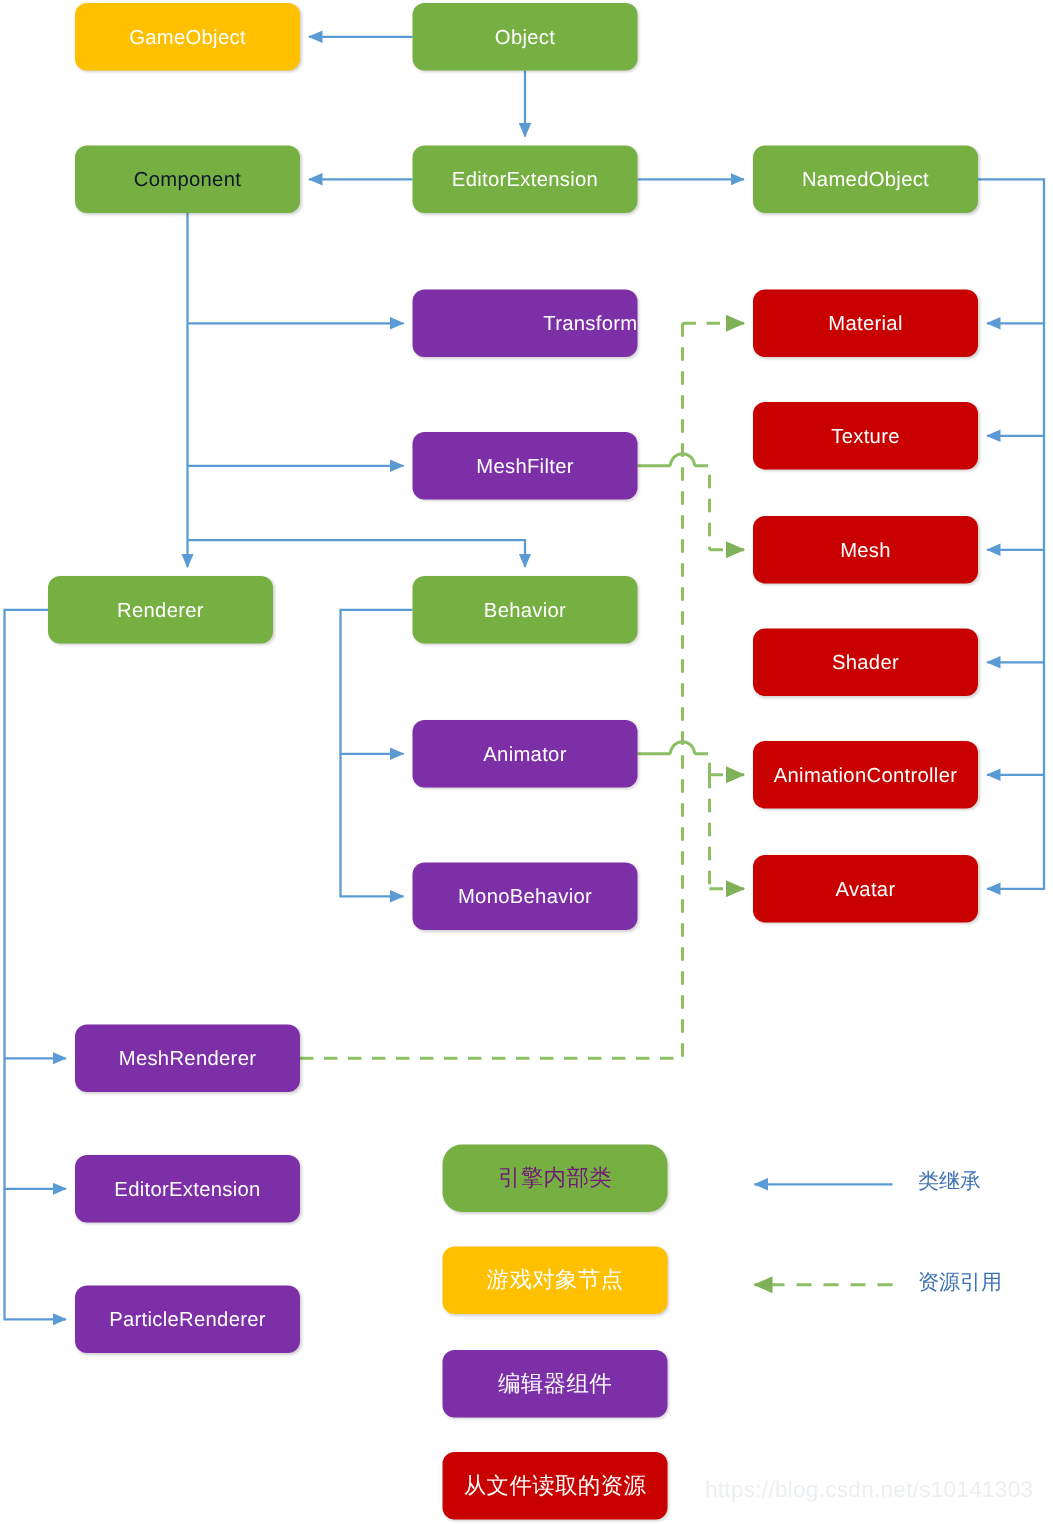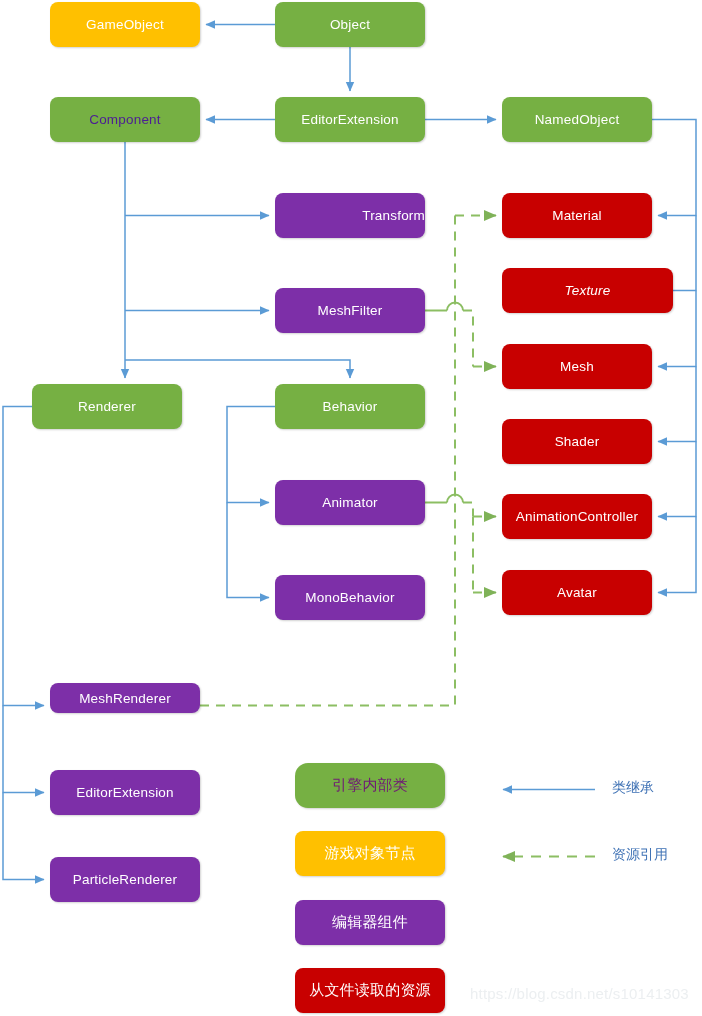--- a/index.html
+++ b/index.html
@@ -113,36 +113,36 @@
     </g>
   </svg>
 
   <div id="node-layer">
       <div class="node" style="left: 50px; top: 2px; width: 150px; height: 45px; background: rgb(255, 192, 0); color: rgb(255, 255, 255);">
         <span>GameObject</span>
       </div>
       <div class="node" style="left: 275px; top: 2px; width: 150px; height: 45px; background: rgb(118, 176, 67); color: rgb(255, 255, 255);">
         <span>Object</span>
       </div>
-      <div class="node" style="left: 50px; top: 97px; width: 150px; height: 45px; background: rgb(118, 176, 67); color: #4c1d95;">
+      <div class="node" style="left: 50px; top: 97px; width: 150px; height: 45px; background: rgb(118, 176, 67); color: #0f172a;">
         <span>Component</span>
       </div>
       <div class="node" style="left: 275px; top: 97px; width: 150px; height: 45px; background: rgb(118, 176, 67); color: rgb(255, 255, 255);">
         <span>EditorExtension</span>
       </div>
       <div class="node" style="left: 502px; top: 97px; width: 150px; height: 45px; background: rgb(118, 176, 67); color: rgb(255, 255, 255);">
         <span>NamedObject</span>
       </div>
       <div class="node" style="left: 275px; top: 193px; width: 150px; height: 45px; background: rgb(125, 47, 168); color: rgb(255, 255, 255); justify-content: flex-end;">
         <span>Transform</span>
       </div>
       <div class="node" style="left: 502px; top: 193px; width: 150px; height: 45px; background: rgb(200, 0, 0); color: rgb(255, 255, 255);">
         <span>Material</span>
       </div>
-      <div class="node" style="left: 502px; top: 268px; width: 171px; height: 45px; background: rgb(200, 0, 0); color: rgb(255, 255, 255); font-style: italic;">
+      <div class="node" style="left: 502px; top: 268px; width: 150px; height: 45px; background: rgb(200, 0, 0); color: rgb(255, 255, 255);">
         <span>Texture</span>
       </div>
       <div class="node" style="left: 275px; top: 288px; width: 150px; height: 45px; background: rgb(125, 47, 168); color: rgb(255, 255, 255);">
         <span>MeshFilter</span>
       </div>
       <div class="node" style="left: 502px; top: 344px; width: 150px; height: 45px; background: rgb(200, 0, 0); color: rgb(255, 255, 255);">
         <span>Mesh</span>
       </div>
       <div class="node" style="left: 32px; top: 384px; width: 150px; height: 45px; background: rgb(118, 176, 67); color: rgb(255, 255, 255);">
         <span>Renderer</span>
@@ -158,21 +158,21 @@
       </div>
       <div class="node" style="left: 502px; top: 494px; width: 150px; height: 45px; background: rgb(200, 0, 0); color: rgb(255, 255, 255);">
         <span>AnimationController</span>
       </div>
       <div class="node" style="left: 275px; top: 575px; width: 150px; height: 45px; background: rgb(125, 47, 168); color: rgb(255, 255, 255);">
         <span>MonoBehavior</span>
       </div>
       <div class="node" style="left: 502px; top: 570px; width: 150px; height: 45px; background: rgb(200, 0, 0); color: rgb(255, 255, 255);">
         <span>Avatar</span>
       </div>
-      <div class="node" style="left: 50px; top: 683px; width: 150px; height: 30px; background: rgb(125, 47, 168); color: rgb(255, 255, 255);">
+      <div class="node" style="left: 50px; top: 683px; width: 150px; height: 45px; background: rgb(125, 47, 168); color: rgb(255, 255, 255);">
         <span>MeshRenderer</span>
       </div>
       <div class="node" style="left: 50px; top: 770px; width: 150px; height: 45px; background: rgb(125, 47, 168); color: rgb(255, 255, 255);">
         <span>EditorExtension</span>
       </div>
       <div class="node" style="left: 50px; top: 857px; width: 150px; height: 45px; background: rgb(125, 47, 168); color: rgb(255, 255, 255);">
         <span>ParticleRenderer</span>
       </div>
       <div class="node cn" style="left: 295px; top: 763px; width: 150px; height: 45px; background: rgb(118, 176, 67); color: #701a75; border-radius: 13px;">
         <span>引擎内部类</span>

